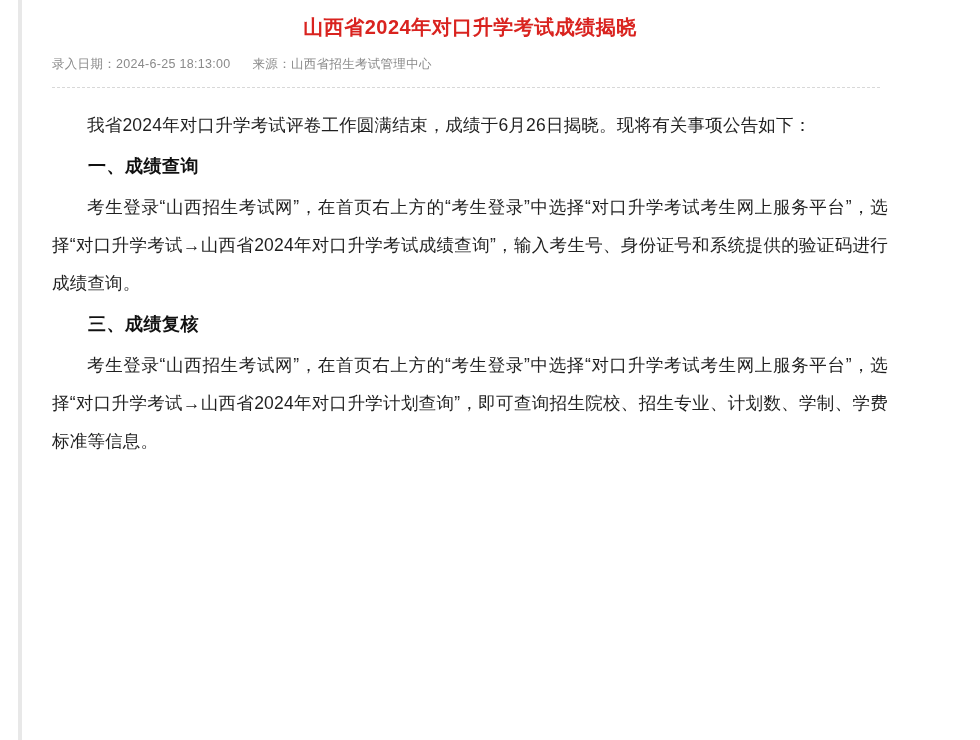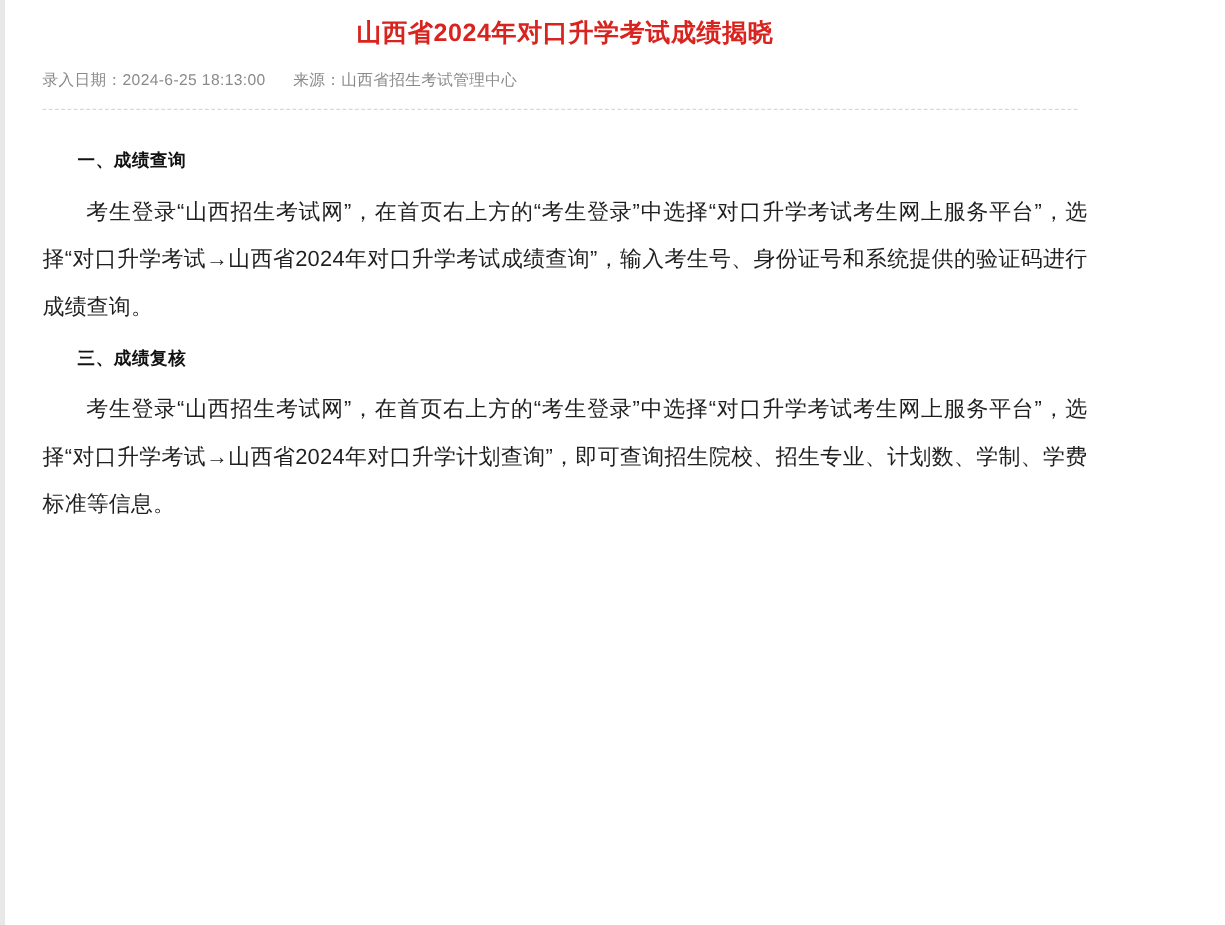--- a/index.html
+++ b/index.html
@@ -13,20 +13,21 @@
     font-family: "Liberation Sans", "DejaVu Sans", sans-serif;
     color: #222222;
     overflow: hidden;
   }
   .page {
     position: relative;
     width: 900px;
     height: 740px;
     box-sizing: border-box;
     background: #ffffff;
+    margin-left: 18px;
   }
   .left-rule {
     position: absolute;
     left: 0;
     top: 0;
     width: 4px;
     height: 740px;
     background: #e8e8e8;
   }
   .content {
@@ -66,21 +67,21 @@
     color: #1f1f1f;
   }
   .body-text p {
     margin: 0;
     text-indent: 2em;
     text-align: justify;
     letter-spacing: 0.2px;
   }
   .body-text h3 {
     margin: 0;
-    font-size: 14px;
+    font-size: 18px;
     font-weight: bold;
     text-indent: 2em;
     line-height: 44px;
     color: #111111;
     letter-spacing: 0.5px;
   }
 </style>
 </head>
 <body>
 
@@ -90,20 +91,21 @@
 
     <div class="article-title">山西省2024年对口升学考试成绩揭晓</div>
 
     <div class="meta">
       <span>录入日期：</span><span>2024-6-25 18:13:00</span><span class="meta-gap"></span><span>来源：</span><span>山西省招生考试管理中心</span>
     </div>
 
     <div class="divider"></div>
 
     <div class="body-text">
+      <p>我省2024年对口升学考试评卷工作圆满结束，成绩于6月26日揭晓。现将有关事项公告如下：</p>
       <h3>一、成绩查询</h3>
       <p>考生登录“山西招生考试网”，在首页右上方的“考生登录”中选择“对口升学考试考生网上服务平台”，选择“对口升学考试→山西省2024年对口升学考试成绩查询”，输入考生号、身份证号和系统提供的验证码进行成绩查询。</p>
       <h3>三、成绩复核</h3>
       <p>考生登录“山西招生考试网”，在首页右上方的“考生登录”中选择“对口升学考试考生网上服务平台”，选择“对口升学考试→山西省2024年对口升学计划查询”，即可查询招生院校、招生专业、计划数、学制、学费标准等信息。</p>
     </div>
 
   </div>
 </div>
 
 </body></html>

